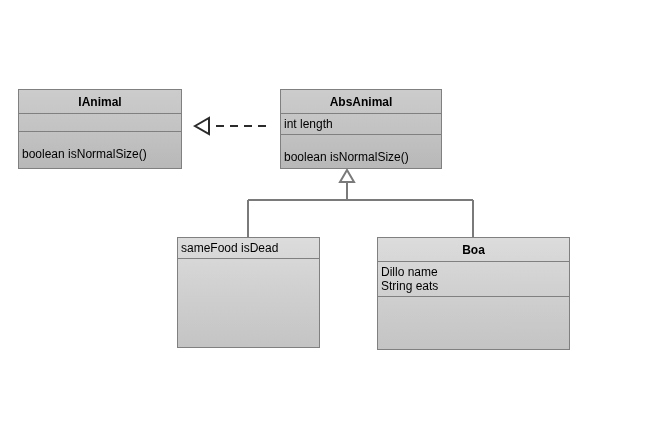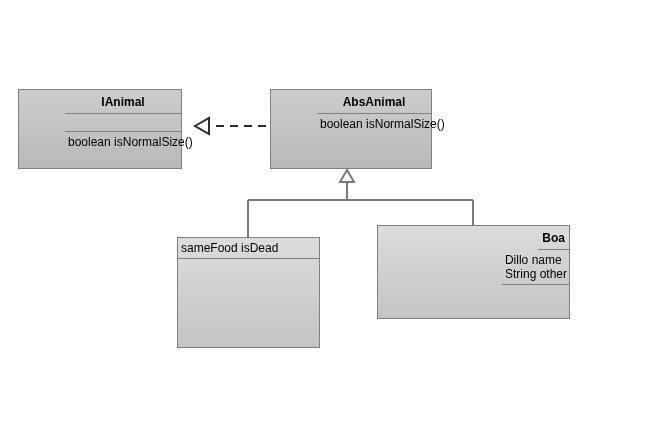--- a/index.html
+++ b/index.html
@@ -33,21 +33,20 @@
   .uml-class {
     position: absolute;
     box-sizing: border-box;
     border: 1px solid #808080;
     background: #c6c6c6;
     display: flex;
     flex-direction: column;
   }
   .uml-class.flat {
     background: linear-gradient(to bottom, #cccccc 0%, #c2c2c2 55%, #b8b8b8 100%);
-    padding-left: 46px;
   }
   .uml-class.glossy {
     background: linear-gradient(to bottom, #dcdcdc 0%, #d2d2d2 40%, #c4c4c4 100%);
   }
   .cls-header {
     box-sizing: border-box;
     text-align: center;
     font-size: 12px;
     font-weight: bold;
     color: #000000;
@@ -60,20 +59,21 @@
     box-sizing: border-box;
     padding: 3px 2px 3px 3px;
     font-size: 12px;
     color: #000000;
     line-height: 14px;
     border-bottom: 1px solid #808080;
   }
   .cls-compartment.last {
     border-bottom: none;
     flex: 1 1 auto;
+    margin-top: 12px;
   }
   .cls-compartment.empty {
     padding: 0;
   }
   .cls-line {
     white-space: nowrap;
   }
 </style>
 </head>
 <body>
@@ -97,35 +97,38 @@
   </svg>
 
   <div class="uml-class flat" style="left:18px; top:89px; width:164px; height:80px;">
     <div class="cls-header">IAnimal</div>
     <div class="cls-compartment empty" style="height:18px;"></div>
     <div class="cls-compartment last">
       <div class="cls-line">boolean isNormalSize()</div>
     </div>
   </div>
 
-  <div class="uml-class flat" style="left:270px; top:89px; width:162px; height:80px;">
+  <div class="uml-class flat" style="left:280px; top:89px; width:162px; height:80px;">
     <div class="cls-header">AbsAnimal</div>
+    <div class="cls-compartment">
+      <div class="cls-line">int length</div>
+    </div>
     <div class="cls-compartment last">
       <div class="cls-line">boolean isNormalSize()</div>
     </div>
   </div>
 
   <div class="uml-class glossy" style="left:177px; top:237px; width:143px; height:111px;">
     <div class="cls-compartment">
       <div class="cls-line">sameFood isDead</div>
     </div>
     <div class="cls-compartment last"></div>
   </div>
 
-  <div class="uml-class glossy" style="left:377px; top:225px; width:193px; height:94px;align-items:flex-end;">
+  <div class="uml-class glossy" style="left:377px; top:237px; width:193px; height:113px;">
     <div class="cls-header">Boa</div>
     <div class="cls-compartment">
       <div class="cls-line">Dillo name</div>
-      <div class="cls-line">String other</div>
+      <div class="cls-line">String eats</div>
     </div>
   </div>
 
 </div>
 
 </body></html>

